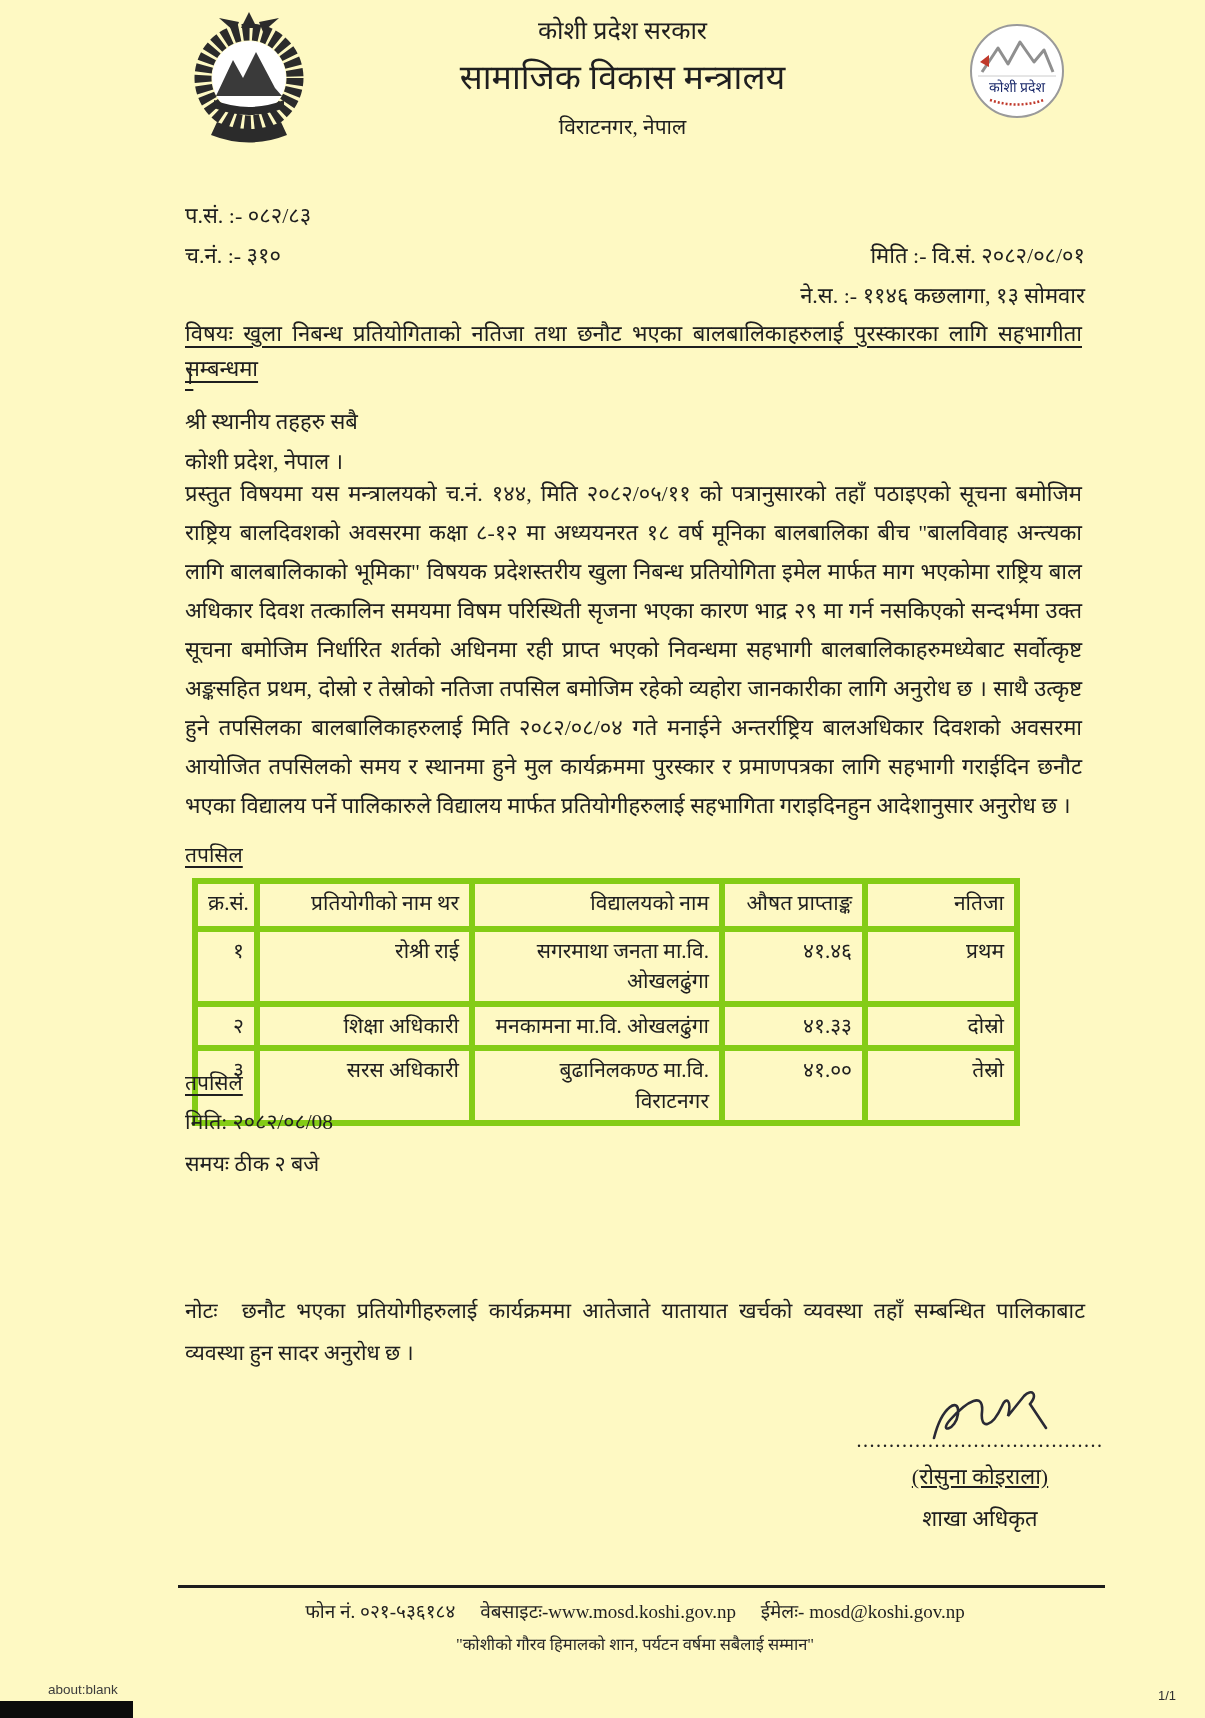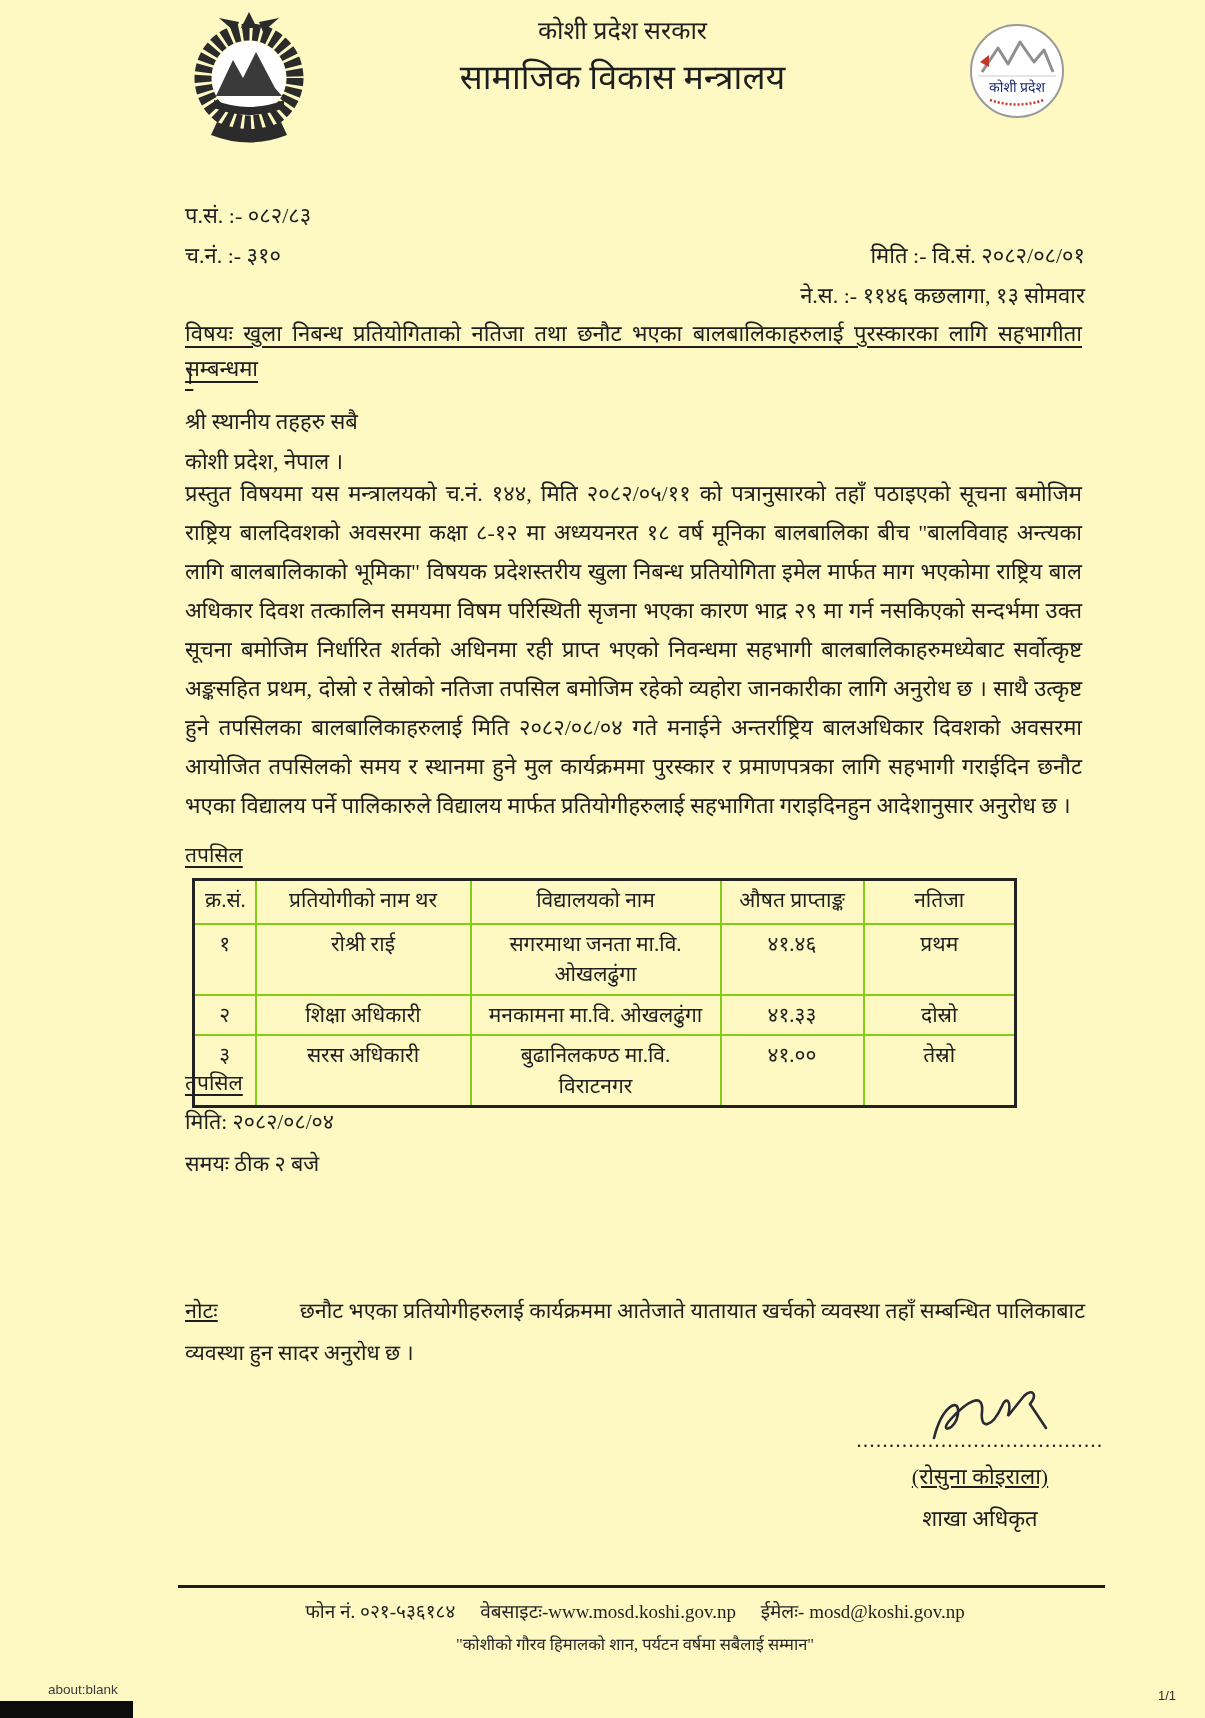--- a/index.html
+++ b/index.html
@@ -41,35 +41,35 @@
   .body-par{left:185px;width:897px;top:474px;font-size:22px;line-height:39px;text-align:justify;}
 
   
   .tapasil1{left:185px;top:840px;font-size:21px;}
   .tapasil2{left:185px;top:1068px;font-size:21px;}
   .tapasil1 span,.tapasil2 span{text-decoration:underline;text-underline-offset:4px;}
 
   
   .results{left:192px;top:878px;border-collapse:collapse;table-layout:fixed;width:822px;
            font-size:21px;}
-  .results th,.results td{border:2px solid #84cc16;padding:4px 10px;text-align:center;
+  .results th,.results td{border:6px solid #84cc16;padding:4px 10px;text-align:right;
            font-weight:normal;vertical-align:top;line-height:1.45;}
   .results{border:3px solid #222;}
   .col0{width:62px;}  .col1{width:215px;} .col2{width:250px;} .col3{width:143px;} .col4{width:152px;}
   .results thead th{height:34px;}
   .cell-school{text-align:justify;}
 
   
   .detail-date{left:185px;top:1106px;font-size:21.5px;}
   .detail-time{left:185px;top:1148px;font-size:21.5px;}
   .detail-venue{left:185px;top:1192px;font-size:21.5px;}
 
   
   .note{left:185px;width:900px;top:1290px;font-size:21.5px;line-height:42px;text-align:justify;}
-  .note-label{margin-right:82px;text-decoration:underline;}
+  .note-label{margin-right:24px;}
 
   
   .sig-block{left:850px;width:260px;top:1428px;text-align:center;font-size:21px;line-height:1.2;}
   .sig-dots{font-size:20px;letter-spacing:1.5px;color:#222;white-space:nowrap;}
   .sig-name{margin-top:12px;font-size:22px;text-decoration:underline;}
   .sig-title{margin-top:16px;font-size:22px;}
   .sig-scribble{left:928px;top:1388px;width:130px;height:66px;}
 
   
   .footer-rule{left:178px;top:1585px;width:927px;height:3px;background:#1d1d1d;}
@@ -96,20 +96,21 @@
       <circle cx="66" cy="70" r="37" fill="#ffffff"></circle>
       <path d="M33 88 L50 52 L60 70 L73 44 L92 80 L99 88 Z" fill="#3a3a3a"></path>
       <path d="M31 92 Q66 106 101 92 L101 100 Q66 114 31 100 Z" fill="#2b2b2b"></path>
       <path d="M34 114 Q66 128 98 114 L104 127 Q66 142 28 127 Z" fill="#2b2b2b"></path>
     </svg>
   </div>
 
   <div class="abs header-center">
     <div class="hdr-gov">कोशी प्रदेश सरकार</div>
     <div class="hdr-ministry">सामाजिक विकास मन्त्रालय</div>
+    <div class="hdr-place">विराटनगर, नेपाल</div>
   </div>
 
   <div class="abs logo-right">
     <svg viewBox="0 0 98 98" width="98" height="98" aria-hidden="true">
       <circle cx="49" cy="49" r="46" fill="#ffffff" stroke="#9a9a9a" stroke-width="2"></circle>
       <path d="M14 50 L30 26 L40 42 L52 20 L66 40 L76 28 L85 50" fill="none" stroke="#8f8f8f" stroke-width="3" stroke-linejoin="round"></path>
       <path d="M12 40 l9 -7 v12 z" fill="#c0392b"></path>
       <line x1="10" y1="54" x2="88" y2="54" stroke="#cccccc" stroke-width="1"></line>
       <text x="49" y="70" text-anchor="middle" font-size="14" fill="#1b2a6b">कोशी प्रदेश</text>
       <path d="M22 78 q27 9 54 0" stroke="#c0392b" stroke-width="2.5" fill="none" stroke-dasharray="2 2"></path>
@@ -186,21 +187,21 @@
         <td>बुढानिलकण्ठ मा.वि. विराटनगर</td>
         <td>४१.००</td>
         <td>तेस्रो</td>
       </tr>
     </tbody>
   </table>
 
   <div class="abs tapasil2">
     <span>तपसिल</span>
   </div>
-  <div class="abs detail-date">मिति: २०८२/०८/०४</div>
+  <div class="abs detail-date">मिति: २०८२/०८/08</div>
   <div class="abs detail-time">समयः ठीक २ बजे</div>
 
   <p class="abs note" style="margin:0;">
     <span class="note-label">नोटः</span><span>छनौट भएका प्रतियोगीहरुलाई कार्यक्रममा आतेजाते यातायात खर्चको व्यवस्था तहाँ सम्बन्धित पालिकाबाट व्यवस्था हुन सादर अनुरोध छ ।</span>
   </p>
 
   <div class="abs sig-scribble">
     <svg viewBox="0 0 130 66" width="130" height="66" aria-hidden="true">
       <path d="M6 50 C14 18 32 8 30 26 C28 42 10 46 22 32 C40 12 56 4 54 24 C52 42 64 40 74 18 C78 8 84 12 80 28 L96 8 C104 0 110 6 102 16 L118 40" fill="none" stroke="#2a2a35" stroke-width="2.6" stroke-linecap="round"></path>
     </svg>

